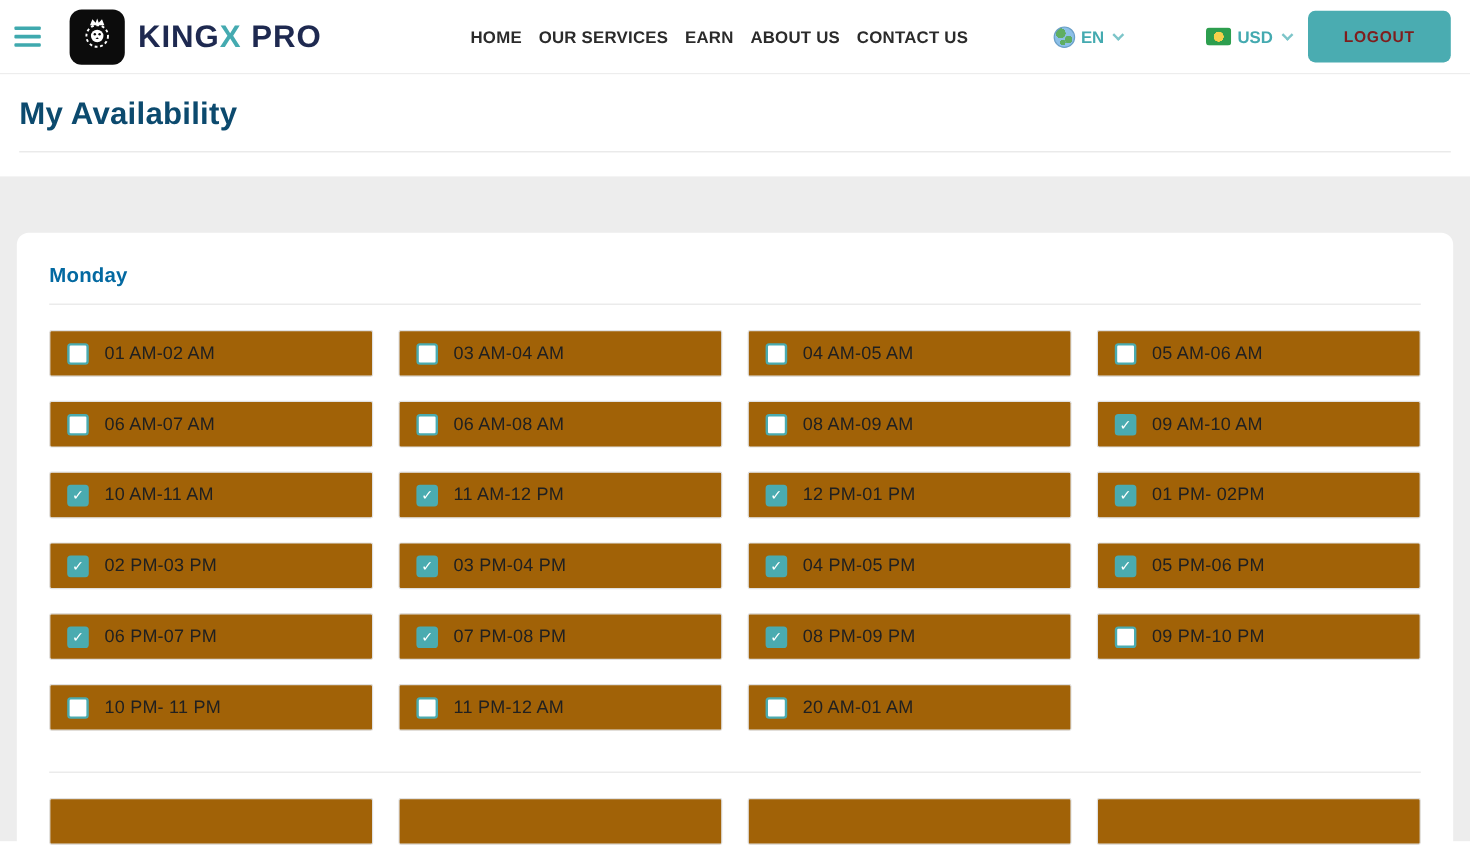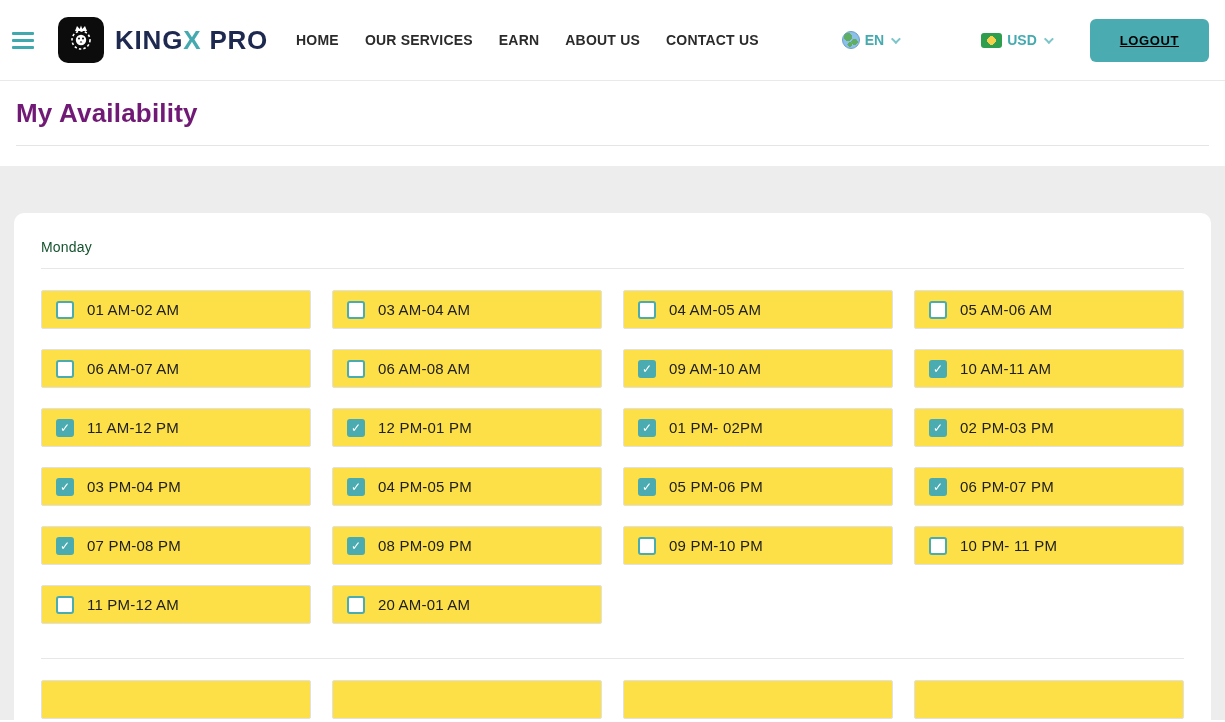--- a/index.html
+++ b/index.html
@@ -5,41 +5,41 @@
   * { box-sizing: border-box; margin: 0; padding: 0; }
   html, body { width: 1225px; height: 722px; overflow: hidden; }
   body {
     font-family: "Liberation Sans", sans-serif;
     background: #ffffff;
     color: #1c1c1c;
   }
 
   
   .header {
-    height: 81px;
+    height: 62px;
     background: #ffffff;
     border-bottom: 1px solid #e9e9e9;
     display: flex;
     align-items: center;
     padding: 0 16px 0 12px;
   }
   .hamburger { width: 22px; display: flex; flex-direction: column; gap: 4px; cursor: pointer; }
   .hamburger span { display: block; height: 3px; background: #3fa9ae; border-radius: 1px; }
   .logo-box {
     width: 46px; height: 46px; background: #0c0c0c; border-radius: 10px;
     margin-left: 24px; display: flex; align-items: center; justify-content: center;
     flex: 0 0 auto;
   }
   .brand {
     margin-left: 11px; font-size: 26px; font-weight: 800; letter-spacing: 0.8px;
     color: #1e2950; white-space: nowrap;
   }
   .brand .accent { color: #44aab0; }
 
-  .nav { margin-left: auto; display: flex; align-items: center; gap: 26px; }
+  .nav { margin-left: auto; display: flex; align-items: center; gap: 14px; }
   .nav a {
     text-decoration: none; color: #2b2b2b; font-size: 14px; font-weight: 700;
     letter-spacing: 0.2px; white-space: nowrap;
   }
   .picker { display: flex; align-items: center; gap: 5px; margin-left: 9px; cursor: pointer; padding-left: 48px; }
   .picker .code { color: #44aab0; font-size: 14px; font-weight: 700; }
   .chev {
     width: 7px; height: 7px; border-right: 2px solid #7cc5c9; border-bottom: 2px solid #7cc5c9;
     transform: rotate(45deg) translateY(-2px); margin-left: 2px;
   }
@@ -52,46 +52,46 @@
       #8cc0e8;
     border: 1px solid #6a9fc7;
   }
   .flag {
     width: 21px; height: 15px; border-radius: 3px;
     background:
       radial-gradient(circle at 50% 50%, #f5d04b 0 32%, transparent 33%),
       #2d9e4e;
   }
   .logout-btn {
-    margin-left: 13px; background: #4aacb1; color: #000000; border: none;
+    margin-left: 1px; background: #4aacb1; color: #7f1d1d; border: none;
     font-family: inherit; font-size: 13px; font-weight: 700; letter-spacing: 0.6px;
-    padding: 14px 30px; border-radius: 6px; cursor: pointer; text-decoration: underline;
+    padding: 14px 30px; border-radius: 6px; cursor: pointer;
   }
 
   
   .title-bar { background: #ffffff; padding: 17px 16px 0 16px; height: 85px; }
-  .page-title { color: #701a75; font-size: 26px; font-weight: 700; letter-spacing: 0.2px; }
+  .page-title { color: #0c4a6e; font-size: 26px; font-weight: 700; letter-spacing: 0.2px; }
   .title-divider { border-bottom: 1px solid #e5e5e5; margin-top: 16px; }
 
   
   .content { background: #ededed; height: 554px; padding: 47px 14px 0 14px; }
   .card {
     background: #ffffff; border-radius: 10px; padding: 26px 27px 40px 27px;
     min-height: 600px;
   }
   .day-section { margin-bottom: 34px; }
-  .day-title { font-size: 14px; font-weight: 400; color: #14532d; letter-spacing: 0.2px; }
+  .day-title { font-size: 17px; font-weight: 700; color: #0369a1; letter-spacing: 0.2px; }
   .day-divider { border-bottom: 1px solid #e7e7e7; margin-top: 13px; }
   .slot-grid {
     margin-top: 21px;
     display: grid; grid-template-columns: repeat(4, 1fr);
     column-gap: 21px; row-gap: 20px;
   }
   .slot {
-    height: 39px; background: #fde047; border: 1px solid #e1e1e1; border-radius: 2px;
+    height: 39px; background: #a16207; border: 1px solid #e1e1e1; border-radius: 2px;
     display: flex; align-items: center; padding-left: 14px; cursor: pointer;
   }
   .cb {
     width: 18px; height: 18px; flex: 0 0 auto; background: #ffffff;
     border: 2px solid #4aabb0; border-radius: 3px; margin-right: 13px;
     display: flex; align-items: center; justify-content: center;
     font-size: 12px; color: #ffffff; line-height: 1;
   }
   .cb.checked { background: #4aabb0; border-color: #4aabb0; }
   .slot-label { font-size: 15px; color: #202020; letter-spacing: 0.2px; }
@@ -172,20 +172,24 @@
           </label>
           <label class="slot">
             <span class="cb"></span>
             <span class="slot-label">06 AM-07 AM</span>
           </label>
           <label class="slot">
             <span class="cb"></span>
             <span class="slot-label">06 AM-08 AM</span>
           </label>
           <label class="slot">
+            <span class="cb"></span>
+            <span class="slot-label">08 AM-09 AM</span>
+          </label>
+          <label class="slot">
             <span class="cb checked">✓</span>
             <span class="slot-label">09 AM-10 AM</span>
           </label>
           <label class="slot">
             <span class="cb checked">✓</span>
             <span class="slot-label">10 AM-11 AM</span>
           </label>
           <label class="slot">
             <span class="cb checked">✓</span>
             <span class="slot-label">11 AM-12 PM</span>

